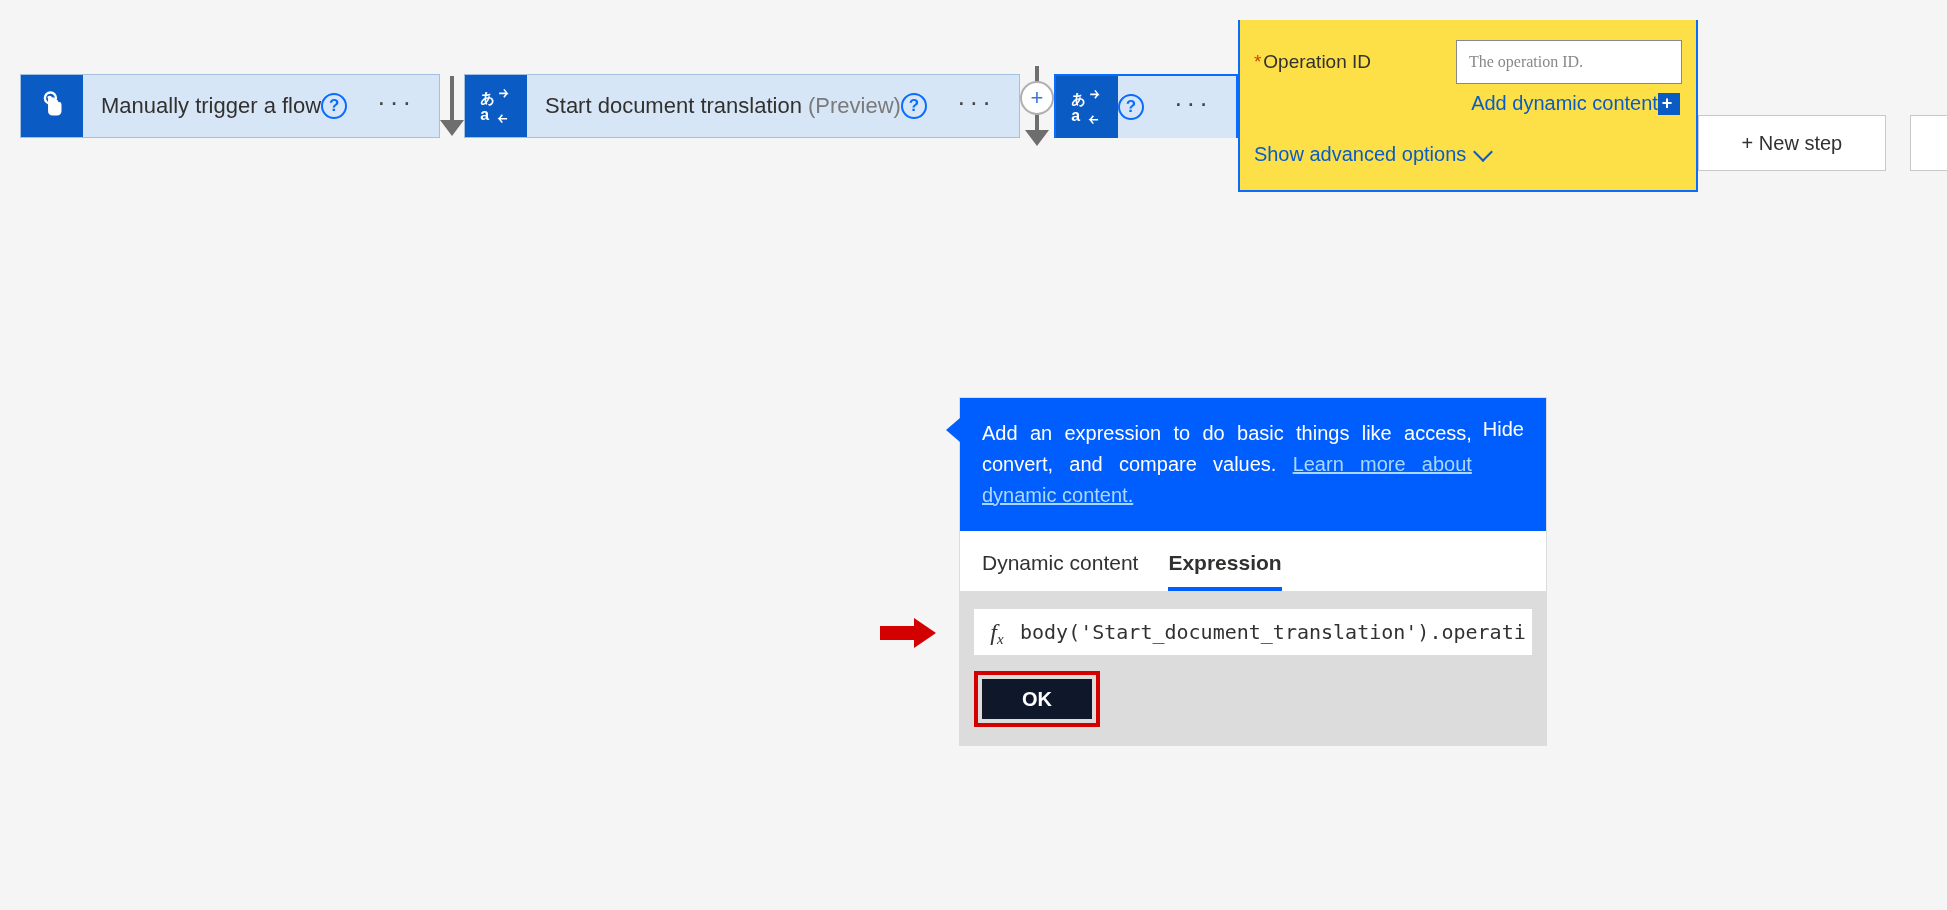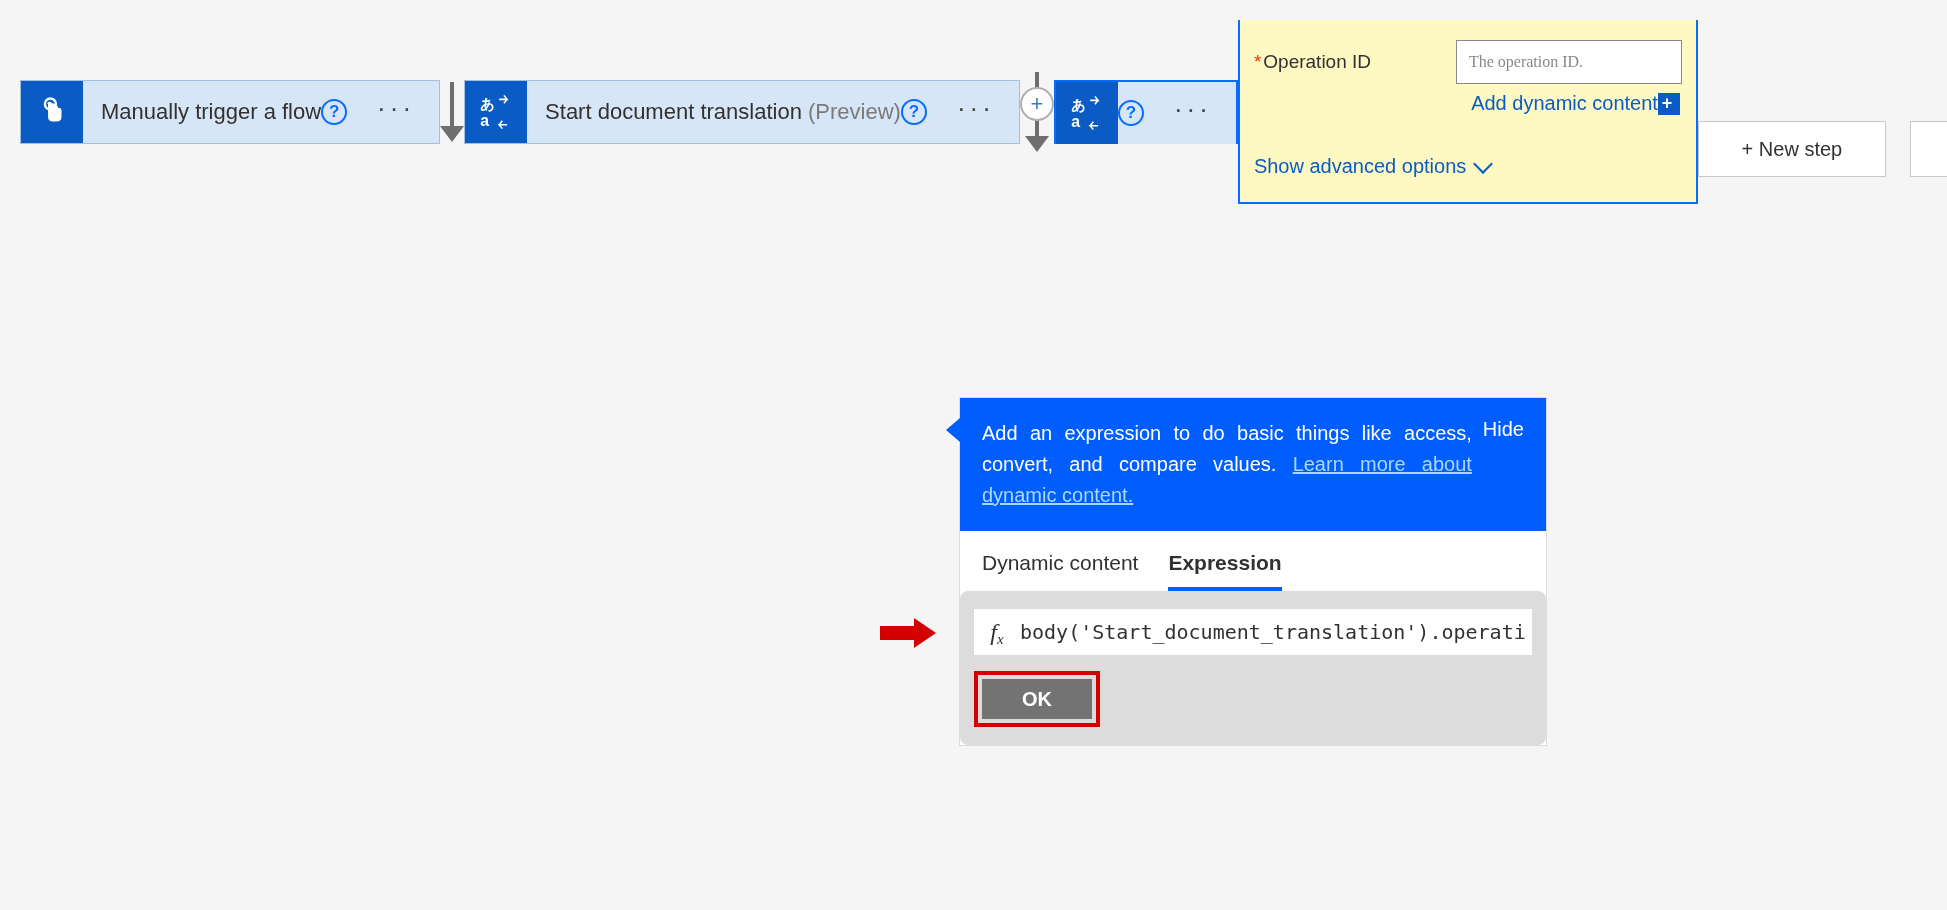--- a/index.html
+++ b/index.html
@@ -91,21 +91,21 @@
     color: #3a76d6;
     font-size: 22px;
     display:flex; align-items:center; justify-content:center;
     background: #fff;
     margin: -1px 0;
     position: relative;
     z-index: 1;
   }
   .expanded-body {
     width: 900px;
-    background: #fef9c3;
+    background: #fde047;
     border: 2px solid #0a6cff;
     border-top: none;
     padding: 20px 14px 24px 14px;
   }
   .form-row {
     display: flex;
     align-items: center;
     margin-bottom: 6px;
   }
   .form-label {
@@ -136,21 +136,21 @@
   }
   .dyncontent-plus {
     width: 22px; height: 22px; background: #0a5cc4; color:#fff;
     display:flex; align-items:center; justify-content:center;
     font-size: 18px; font-weight:600;
     border-right: 4px solid #0a5cc4;
   }
   .advopts {
     display:flex; align-items:center; gap: 10px;
     color: #0a5cc4; font-size: 20px;
-    margin-top: 40px;
+    margin-top: 28px;
   }
   .chevron-down {
     width: 14px; height: 14px;
     border-right: 2px solid #0a5cc4;
     border-bottom: 2px solid #0a5cc4;
     transform: rotate(45deg);
     margin-top: -6px;
   }
   .buttons-row {
     display:flex; gap: 24px; justify-content:center;
@@ -222,21 +222,20 @@
     cursor:pointer;
     font-weight: 400;
   }
   .expr-tab.active {
     font-weight: 600;
     border-bottom: 4px solid #005eff;
   }
   .expr-body {
     background: #dcdcdc;
     padding: 18px 14px;
-    border-radius: 8px;
   }
   .expr-input-wrap {
     background: #fff;
     display:flex;
     align-items:center;
     height: 46px;
   }
   .fx-label {
     width: 46px;
     font-style: italic;
@@ -254,21 +253,21 @@
     overflow: hidden;
     padding-right: 12px;
   }
   .ok-wrap {
     display:inline-block;
     border: 4px solid #d30000;
     padding: 4px;
     margin-top: 16px;
   }
   .ok-btn {
-    background: #737373;
+    background: #0f172a;
     color: #fff;
     font-size: 20px;
     font-weight: 600;
     border:none;
     height: 40px;
     width: 110px;
     cursor:pointer;
   }
 
   

